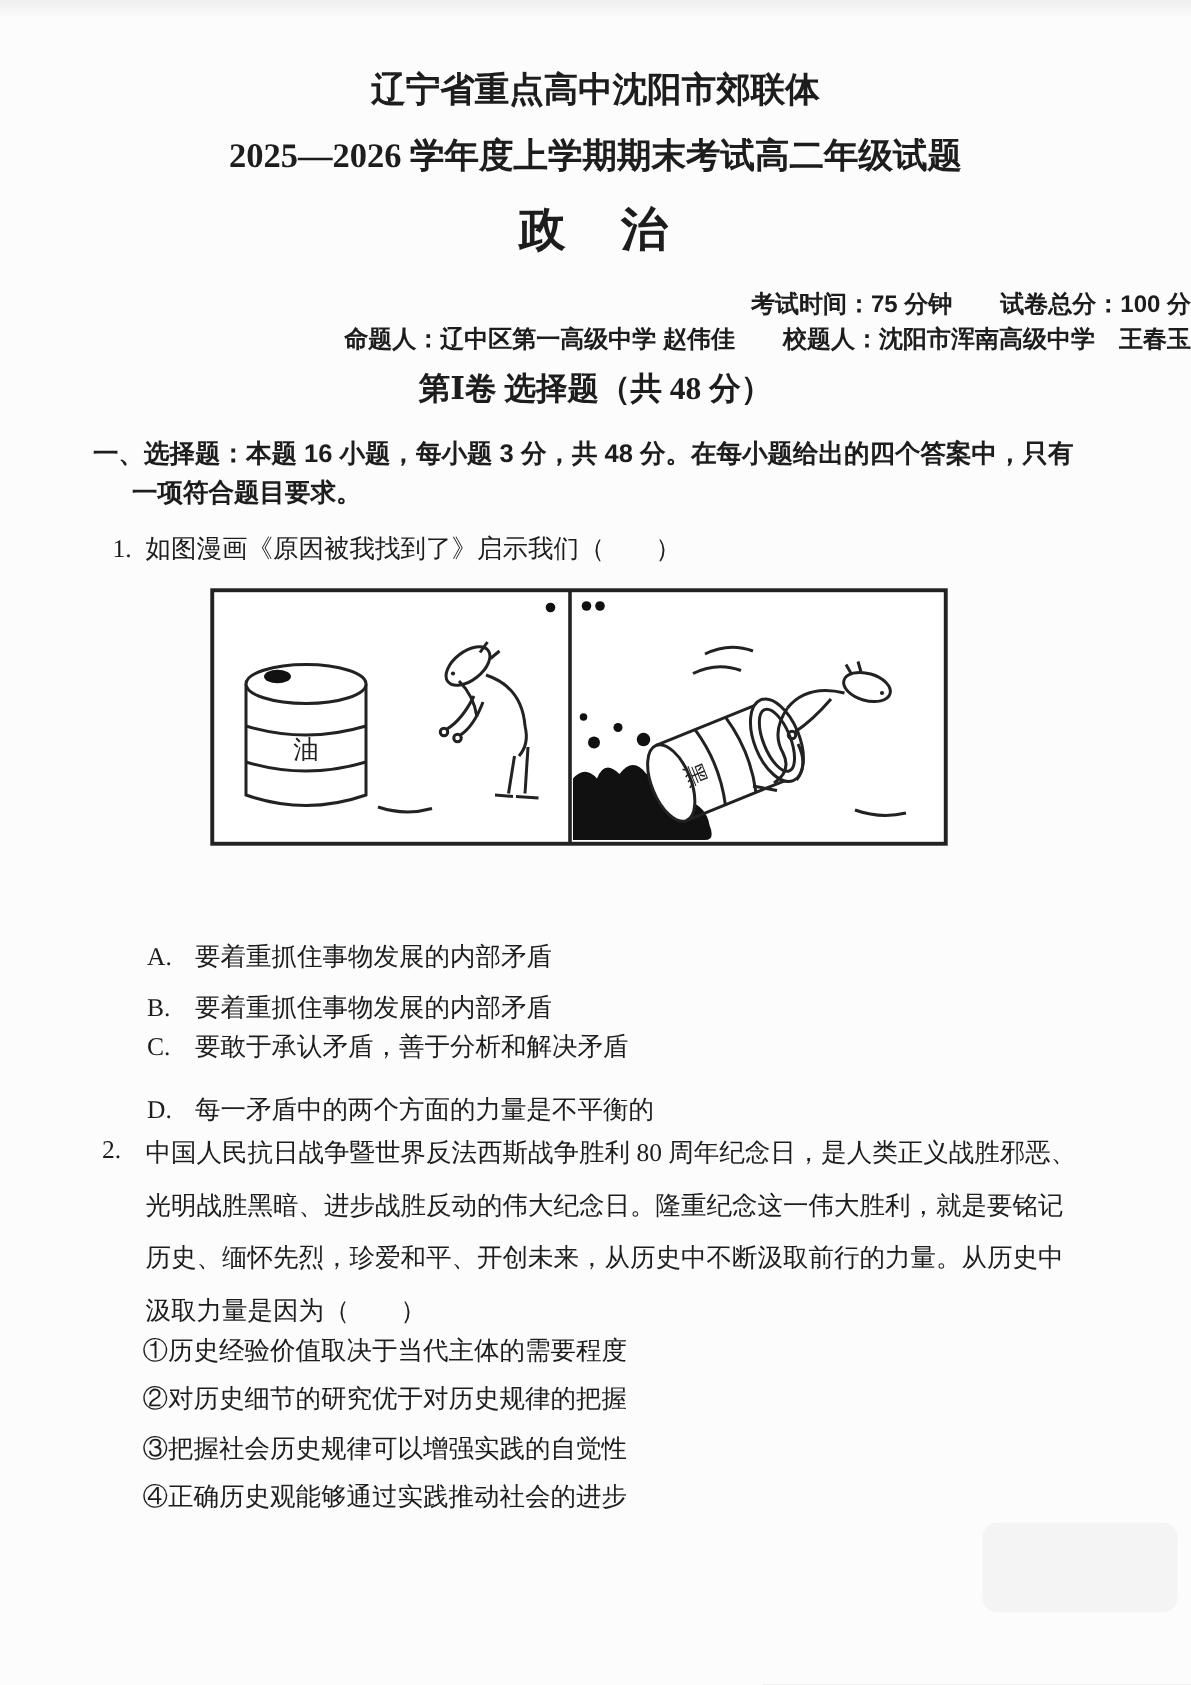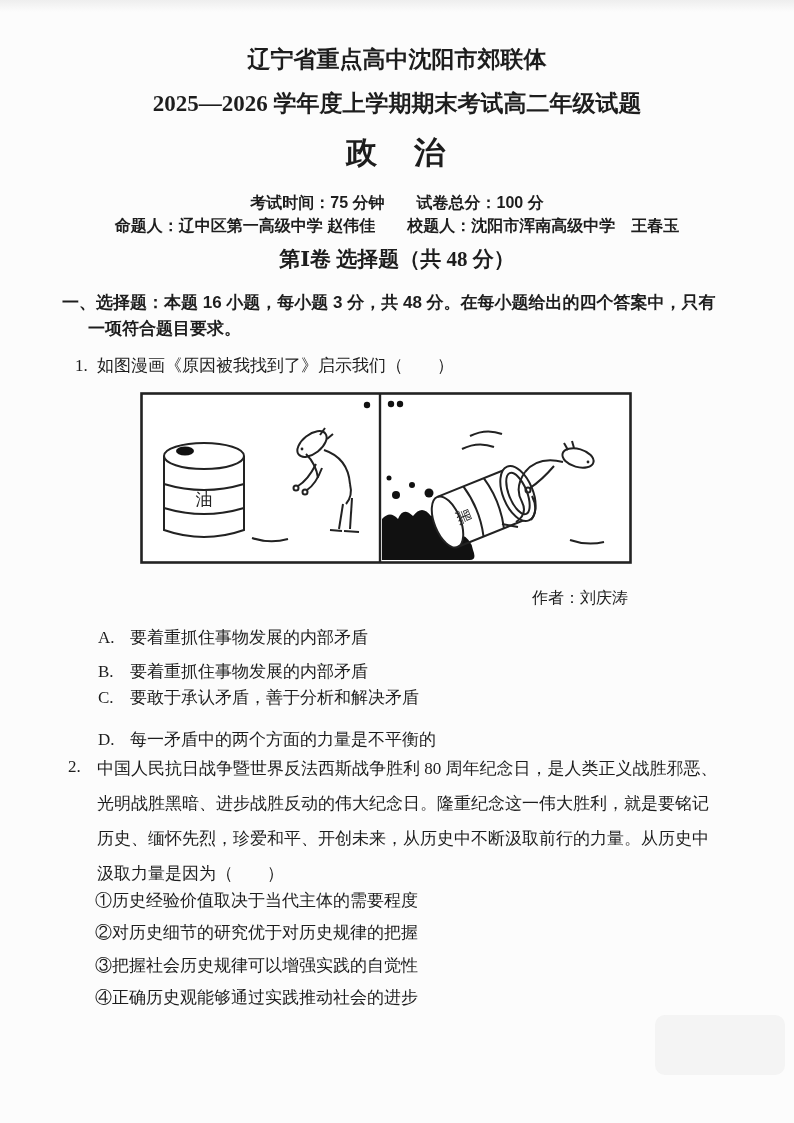--- a/index.html
+++ b/index.html
@@ -3,21 +3,21 @@
 <meta charset="utf-8">
 <style>
   html,body { margin:0; padding:0; background:#e8e8e8; }
   .page {
     position:relative; width:794px; height:1123px; margin:0 auto;
     background:#fcfcfc; color:#1d1d1d; overflow:hidden;
     font-family:"Liberation Serif","DejaVu Serif",serif;
   }
   .abs { position:absolute; }
   .center { left:0; width:794px; text-align:center; }
-  .sans { font-family:"Liberation Sans","DejaVu Sans",sans-serif; }
+  .sans { font-family:"Liberation Sans","DejaVu Sans",sans-serif;text-align:right; }
   .b { font-weight:700; }
   .nowrap { white-space:nowrap; }
 
   .school-title   { top:44px;  font-size:23px; }
   .exam-title     { top:88px;  font-size:23px; }
   .subject-title  { top:132px; font-size:31px; letter-spacing:3px; }
   .exam-meta      { top:193px; font-size:16px; }
   .setters-line   { top:216px; font-size:16px; }
   .section-title  { top:245px; font-size:21px; }
 
@@ -149,21 +149,20 @@
         <path d="M385,80 Q374,96 382,110 Q388,122 376,130"></path>
         <path d="M392,104 Q399,118 391,128"></path>
         <path d="M362,132 L378,135"></path>
         <path d="M330,44 Q346,36 362,42"></path>
           <path d="M322,57 Q338,49 354,55"></path>
         <path d="M430,148 Q447,154 464,150"></path>
       </g>
     </svg>
   </div>
 
-  <div class="abs comic-credit nowrap">作者：刘庆涛</div>
 
   <div class="abs opt q1-optA nowrap">
     <span class="letter">A.</span><span>要着重抓住事物发展的内部矛盾</span>
   </div>
   <div class="abs opt q1-optB nowrap">
     <span class="letter">B.</span><span>要着重抓住事物发展的内部矛盾</span>
   </div>
   <div class="abs opt q1-optC nowrap">
     <span class="letter">C.</span><span>要敢于承认矛盾，善于分析和解决矛盾</span>
   </div>

